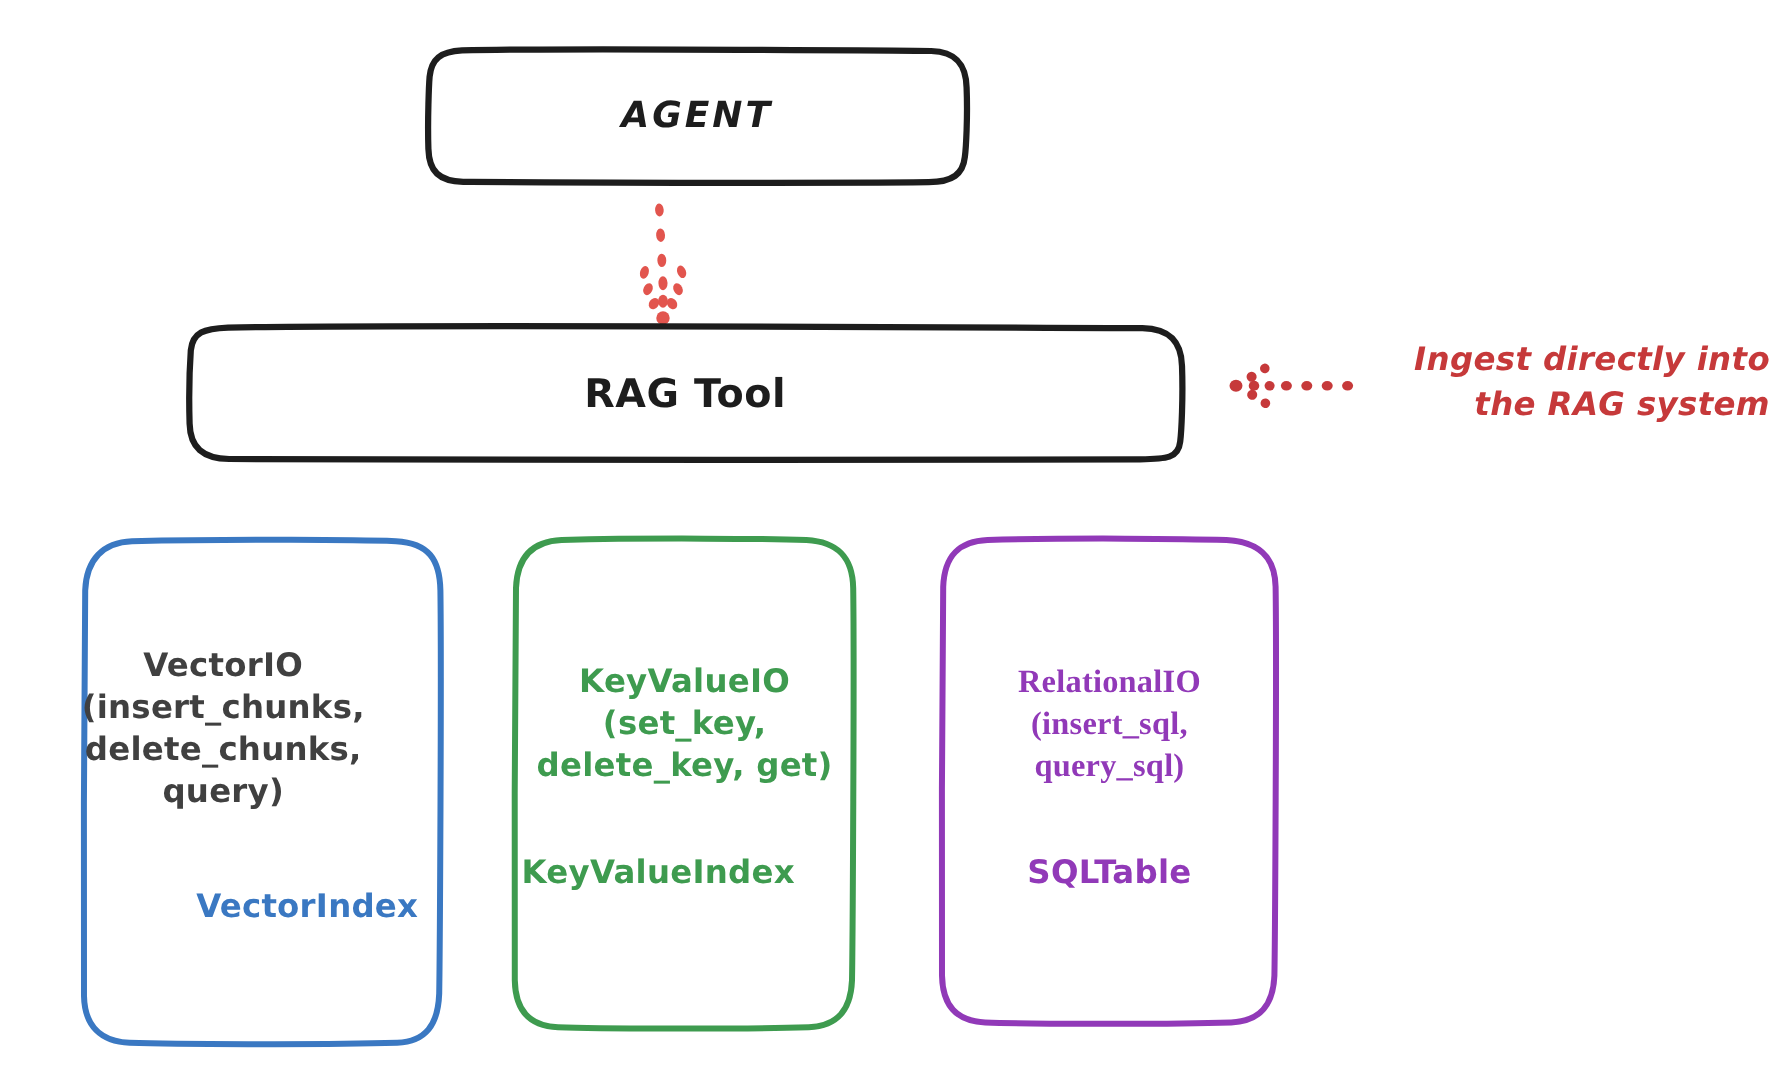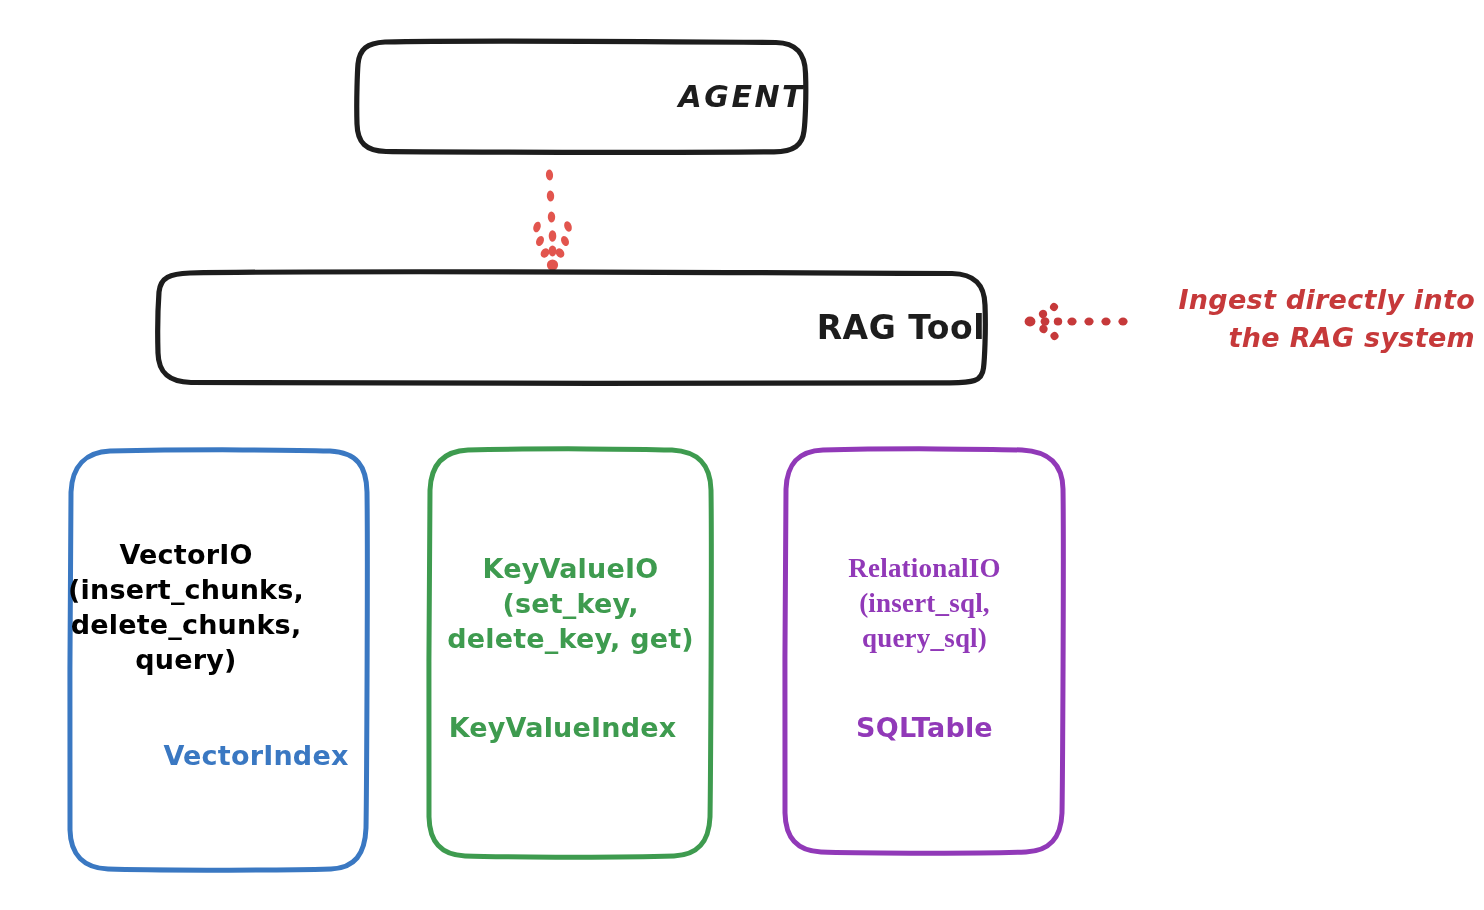--- a/index.html
+++ b/index.html
@@ -18,21 +18,21 @@
   #canvas {
     position: absolute;
     left: 0;
     top: 0;
     width: 1484px;
     height: 910px;
   }
 
   .node-label {
     position: absolute;
-    text-align: right;
+    text-align: center;
     line-height: 1.28;
     white-space: pre-line;
     pointer-events: none;
     font-family: "DejaVu Sans", sans-serif;
     font-weight: 600;
     letter-spacing: 0.2px;
   }
 
   
   #agent-label {
@@ -84,25 +84,25 @@
     letter-spacing: 0.2px;
   }
   .col-sub {
     position: absolute;
     text-align: center;
     font-size: 27px;
     font-weight: 600;
     letter-spacing: 0.2px;
   }
 
-  #vector-title  { left: 68px;  top: 537px; width: 236px; color: #000000; }
+  #vector-title  { left: 68px;  top: 537px; width: 236px; color: #404040; }
   #vector-sub    { left: 68px;  top: 740px; width: 300px; color: #3a78c2; padding-left: 38px; }
 
   #kv-title      { left: 428px; top: 551px; width: 285px; color: #3e9b4f; }
-  #kv-sub        { left: 428px; top: 712px; width: 269px; color: #3e9b4f; }
+  #kv-sub        { left: 414px; top: 712px; width: 269px; color: #3e9b4f; }
 
   #rel-title     { left: 785px; top: 551px; width: 279px; color: #9139b8; font-family: Liberation Serif, serif; }
   #rel-sub       { left: 785px; top: 712px; width: 279px; color: #9139b8; }
 </style>
 </head>
 <body>
 
 <svg id="canvas" viewBox="0 0 1484 910" xmlns="http://www.w3.org/2000/svg">
 
   <g>

